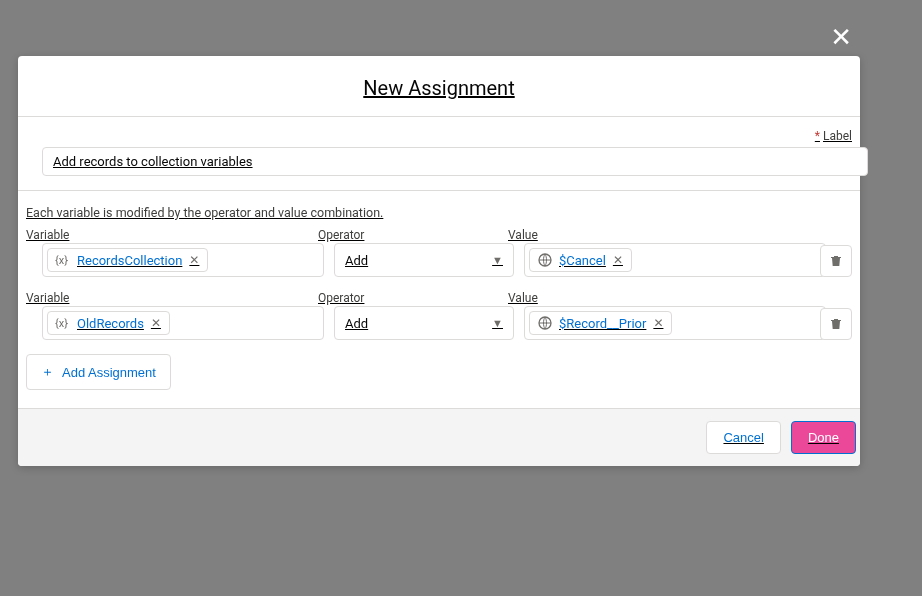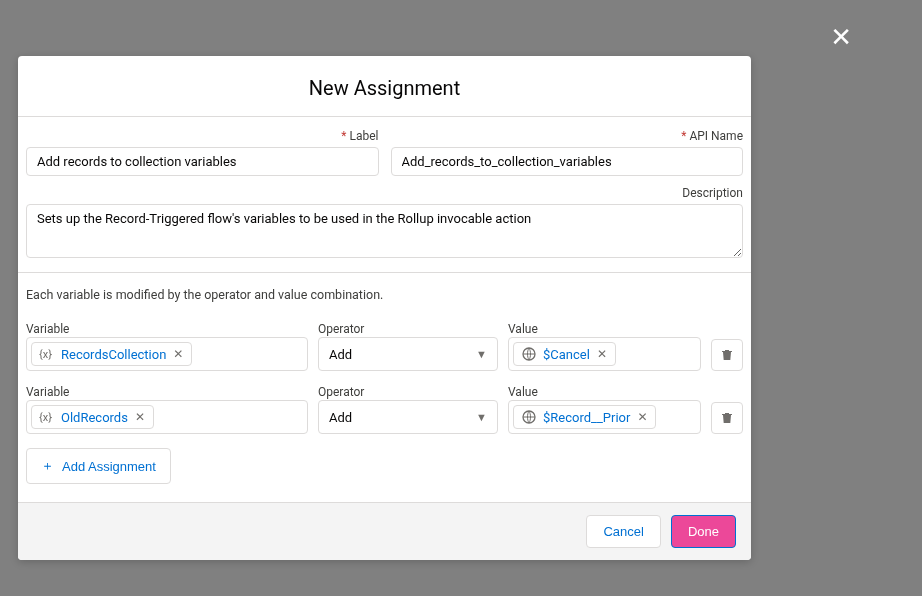--- a/index.html
+++ b/index.html
@@ -19,26 +19,27 @@
     color: #fff;
     font-size: 26px;
     font-weight: 300;
     cursor: pointer;
     line-height: 1;
   }
   .modal {
     position: absolute;
     left: 18px;
     top: 56px;
-    width: 733px;
+    width: 842px;
     background: #fff;
     border-radius: 4px;
     box-shadow: 0 2px 8px rgba(0,0,0,0.2);
     display: flex;
     flex-direction: column;
+    text-decoration: underline;
   }
   .modal-header {
     padding: 20px 0 16px;
     text-align: center;
     border-bottom: 1px solid #dddbda;
   }
   .modal-title {
     font-size: 20px;
     font-weight: 400;
     color: #080707;
@@ -65,39 +66,40 @@
   }
   input[type="text"], textarea, .combo, .pill-input {
     border: 1px solid #dddbda;
     border-radius: 4px;
     background: #fff;
     font-size: 13px;
     color: #080707;
     padding: 6px 10px;
     width: 100%;
     font-family: inherit;
+    margin-left: 16px;
   }
   textarea {
     height: 54px;
     resize: both;
   }
   .section-divider {
     border-top: 1px solid #dddbda;
     margin: 14px -8px 14px;
   }
   .section-title {
     font-size: 16px;
     font-weight: 400;
     color: #080707;
     margin-bottom: 6px;
   }
   .section-sub {
     font-size: 12.5px;
     color: #3e3e3c;
-    margin-bottom: 16px;
+    margin-bottom: 4px;
   }
   .assign-row {
     display: flex;
     gap: 10px;
     align-items: flex-end;
     margin-bottom: 10px;
   }
   .assign-col-var { width: 282px; }
   .assign-col-op  { width: 180px; }
   .assign-col-val { flex: 1; }
@@ -148,21 +150,21 @@
     padding: 8px 14px;
     font-size: 13px;
     cursor: pointer;
     display: inline-flex;
     align-items: center;
     gap: 8px;
     margin-top: 4px;
   }
   .modal-footer {
     border-top: 1px solid #dddbda;
-    padding: 12px 15px;
+    padding: 12px 4px;
     background: #f4f4f4;
     display: flex;
     justify-content: flex-end;
     gap: 10px;
     border-radius: 0 0 4px 4px;
   }
   .btn {
     border: 1px solid #dddbda;
     border-radius: 4px;
     padding: 8px 16px;
@@ -188,32 +190,22 @@
     <div class="modal-title">New Assignment</div>
   </div>
 
   <div class="modal-body">
 
     <div class="row">
       <div class="col">
         <span class="field-label req">Label</span>
         <input type="text" value="Add records to collection variables" style="">
       </div>
-      <div class="col">
-        <span class="field-label req">API Name</span>
-        <input type="text" value="Add_records_to_collection_variables" style="">
-      </div>
     </div>
 
-    <div class="row">
-      <div class="col">
-        <span class="field-label">Description</span>
-        <textarea style="">Sets up the Record-Triggered flow's variables to be used in the Rollup invocable action</textarea>
-      </div>
-    </div>
 
     <div class="section-divider"></div>
 
     <div class="section-sub">Each variable is modified by the operator and value combination.</div>
 
     
     <div class="assign-row">
       <div class="assign-col-var">
         <span class="field-label">Variable</span>
         <div class="pill-input">

